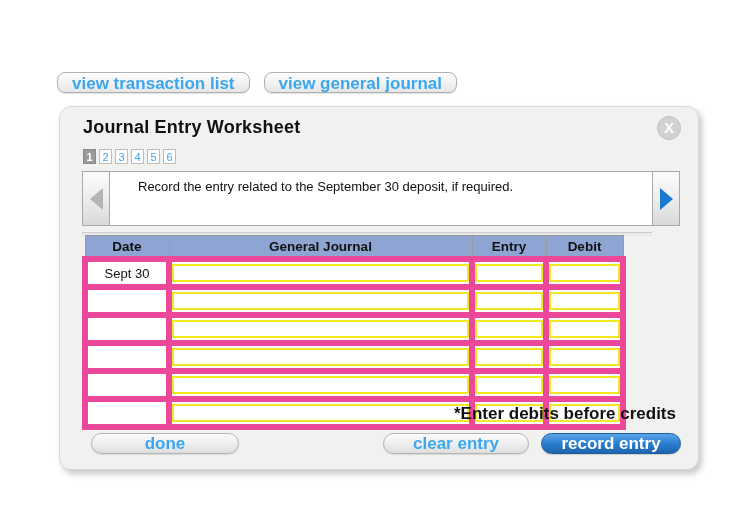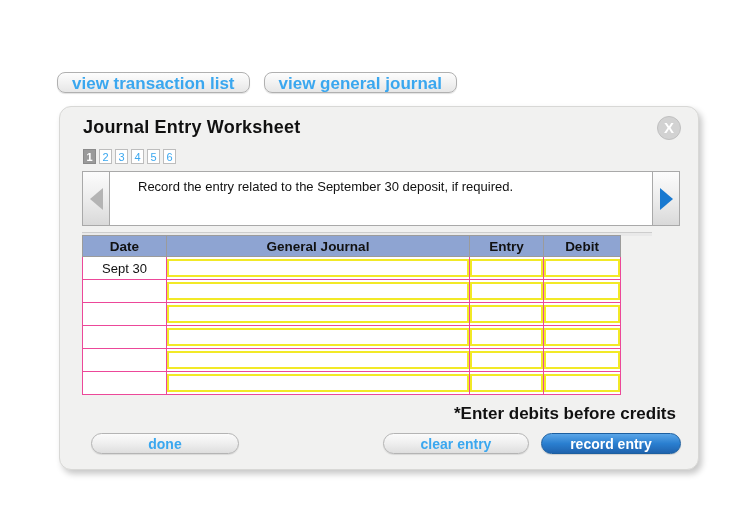--- a/index.html
+++ b/index.html
@@ -202,21 +202,21 @@
     border: 1px solid #9b9b9b;
     height: 20px;
     font-size: 13.5px;
     font-weight: bold;
     color: #111111;
     text-align: center;
     padding: 0;
   }
   #journal-table td {
     height: 22px;
-    border: 1px solid #ec4899;
+    border: 6px solid #ec4899;
     background: #ffffff;
     padding: 0;
     vertical-align: middle;
   }
   td.date-cell {
     text-align: center;
     font-size: 13px;
     color: #111111;
   }
   td.field-cell {
@@ -245,21 +245,21 @@
     color: #111111;
   }
 
   
   .btm {
     position: absolute;
     height: 21px;
     line-height: 20px;
     text-align: center;
     border-radius: 11px;
-    font-size: 14px;
+    font-size: 17px;
     font-weight: bold;
     cursor: pointer;
     user-select: none;
     box-sizing: border-box;
   }
   .btm-grey {
     border: 1px solid #b4b4b4;
     background: linear-gradient(to bottom, #fbfbfb 0%, #efefef 48%, #dedede 100%);
     color: #3aa7ef;
     box-shadow: 0 1px 1px rgba(0,0,0,0.10);

